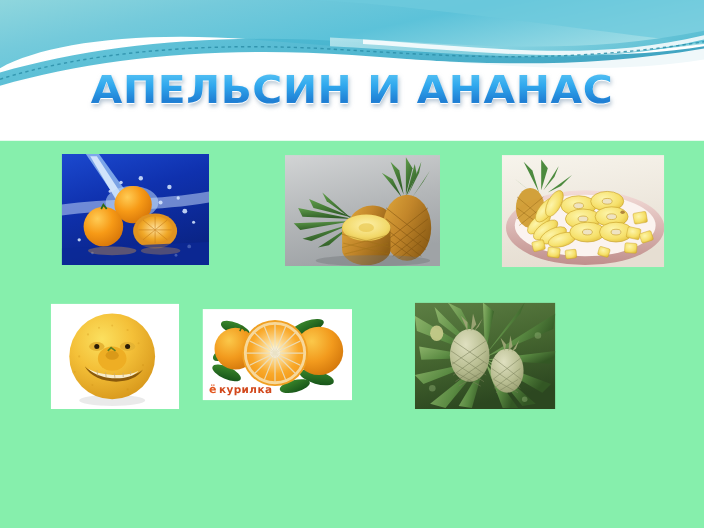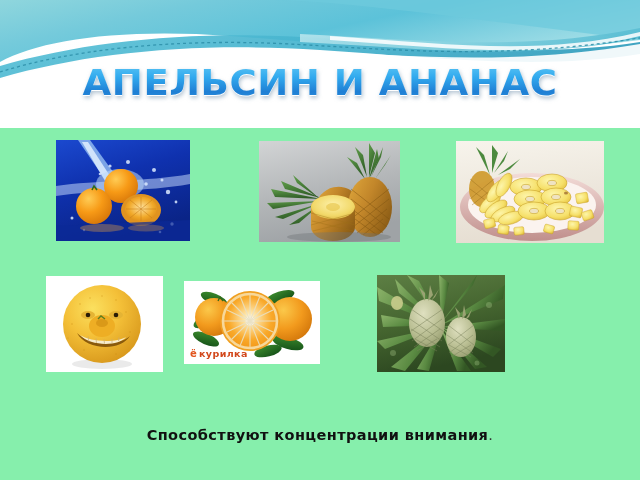--- a/index.html
+++ b/index.html
@@ -513,17 +513,14 @@
       <ellipse cx="20" cy="28" rx="6" ry="7" fill="#c9cc8c" opacity="0.9"></ellipse>
 
       <g fill="#a8c98a" opacity="0.35">
         <circle cx="112" cy="30" r="3"></circle>
           <circle cx="16" cy="78" r="3"></circle>
         <circle cx="100" cy="88" r="2.5"></circle>
       </g>
     </svg>
   </div>
 
-  <div class="caption">
-    <span>Способствуют концентрации внимания</span><span class="dot">.</span>
-  </div>
 
 </div>
 
 </body></html>

